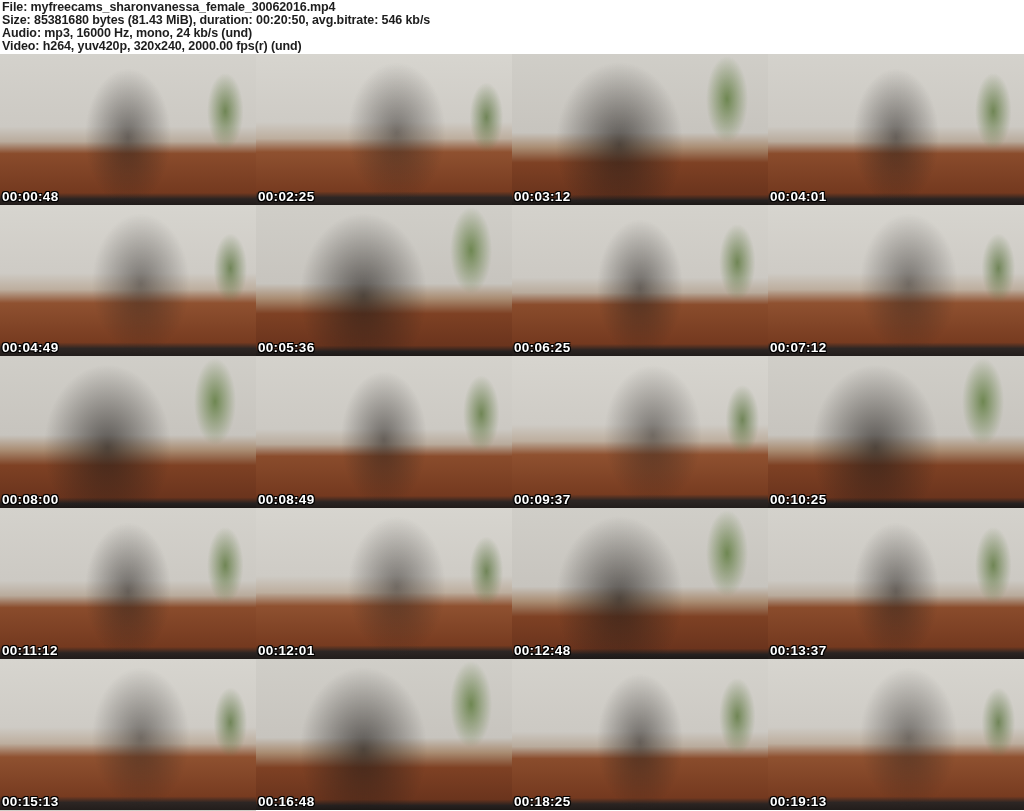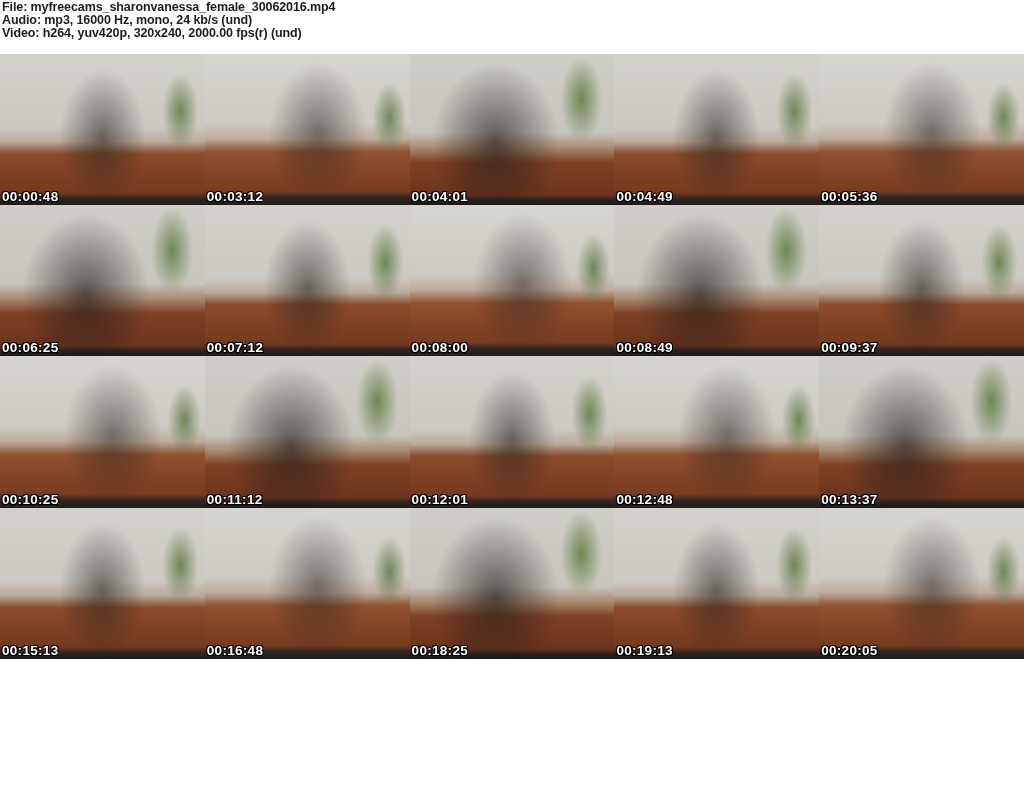--- a/index.html
+++ b/index.html
@@ -24,21 +24,21 @@
     line-height: 13px;
     color: #1d1d1d;
     letter-spacing: -0.1px;
     white-space: nowrap;
   }
   
   .grid {
     width: 1024px;
     height: 756px;
     display: grid;
-    grid-template-columns: repeat(5, 1fr);
+    grid-template-columns: repeat(4, 1fr);
     grid-auto-rows: 151.2px;
   }
   .thumb {
     position: relative;
     overflow: hidden;
     
     background:
       radial-gradient(ellipse 26px 55px at 88% 38%, rgba(96,122,66,0.85), rgba(96,122,66,0) 70%),
       radial-gradient(ellipse 60px 95px at 50% 55%, rgba(30,26,24,0.55), rgba(30,26,24,0) 72%),
       linear-gradient(180deg,
@@ -82,27 +82,31 @@
       0 0 2px #000;
   }
 </style>
 </head>
 <body>
 
 <div class="sheet">
 
   <div class="media-info">
     <div class="line">File: myfreecams_sharonvanessa_female_30062016.mp4</div>
+    <div class="line">Size: 85381680 bytes (81.43 MiB), duration: 00:20:50, avg.bitrate: 546 kb/s</div>
     <div class="line">Audio: mp3, 16000 Hz, mono, 24 kb/s (und)</div>
     <div class="line">Video: h264, yuv420p, 320x240, 2000.00 fps(r) (und)</div>
   </div>
 
   <div class="grid" id="thumb-grid">
       <div class="thumb">
         <span class="timestamp">00:00:48</span>
+      </div>
+      <div class="thumb">
+        <span class="timestamp">00:02:25</span>
       </div>
       <div class="thumb">
         <span class="timestamp">00:03:12</span>
       </div>
       <div class="thumb">
         <span class="timestamp">00:04:01</span>
       </div>
       <div class="thumb">
         <span class="timestamp">00:04:49</span>
       </div>

